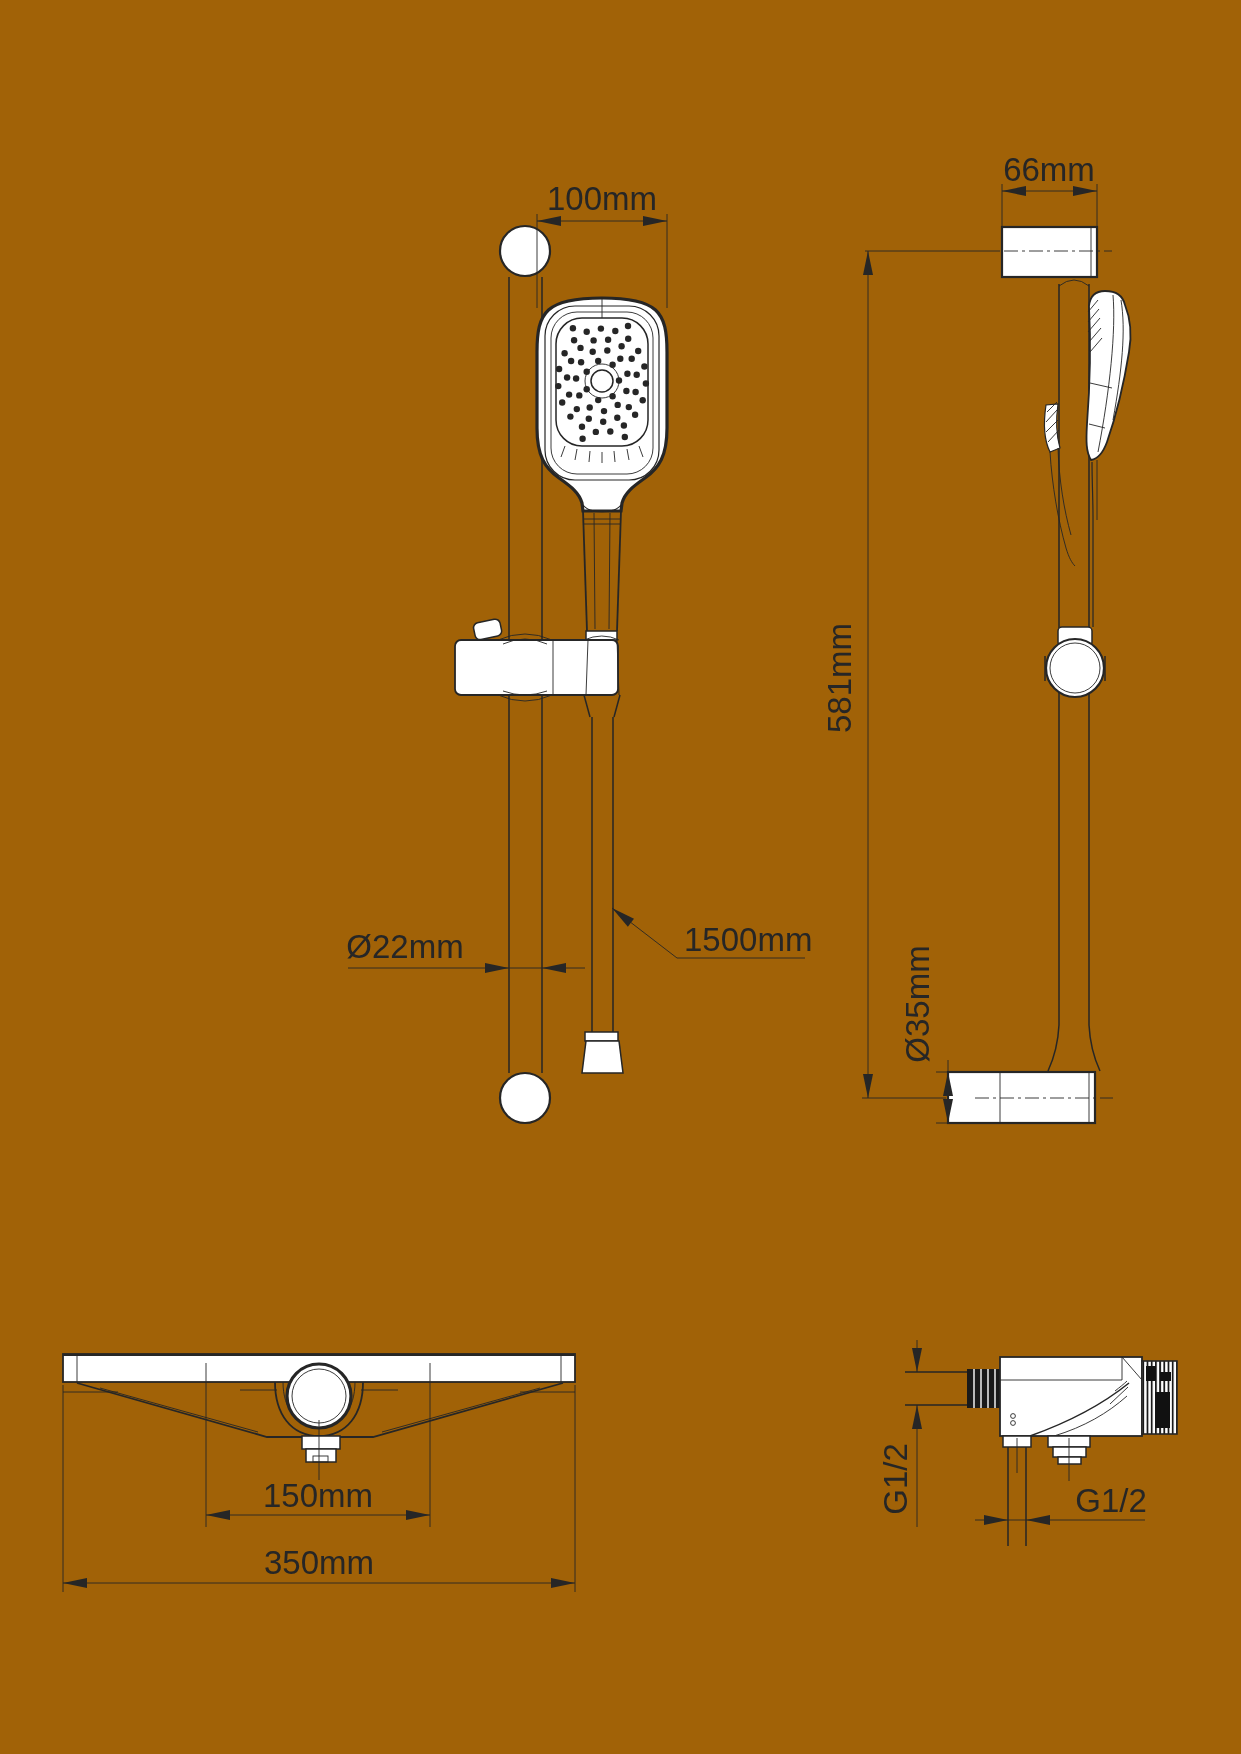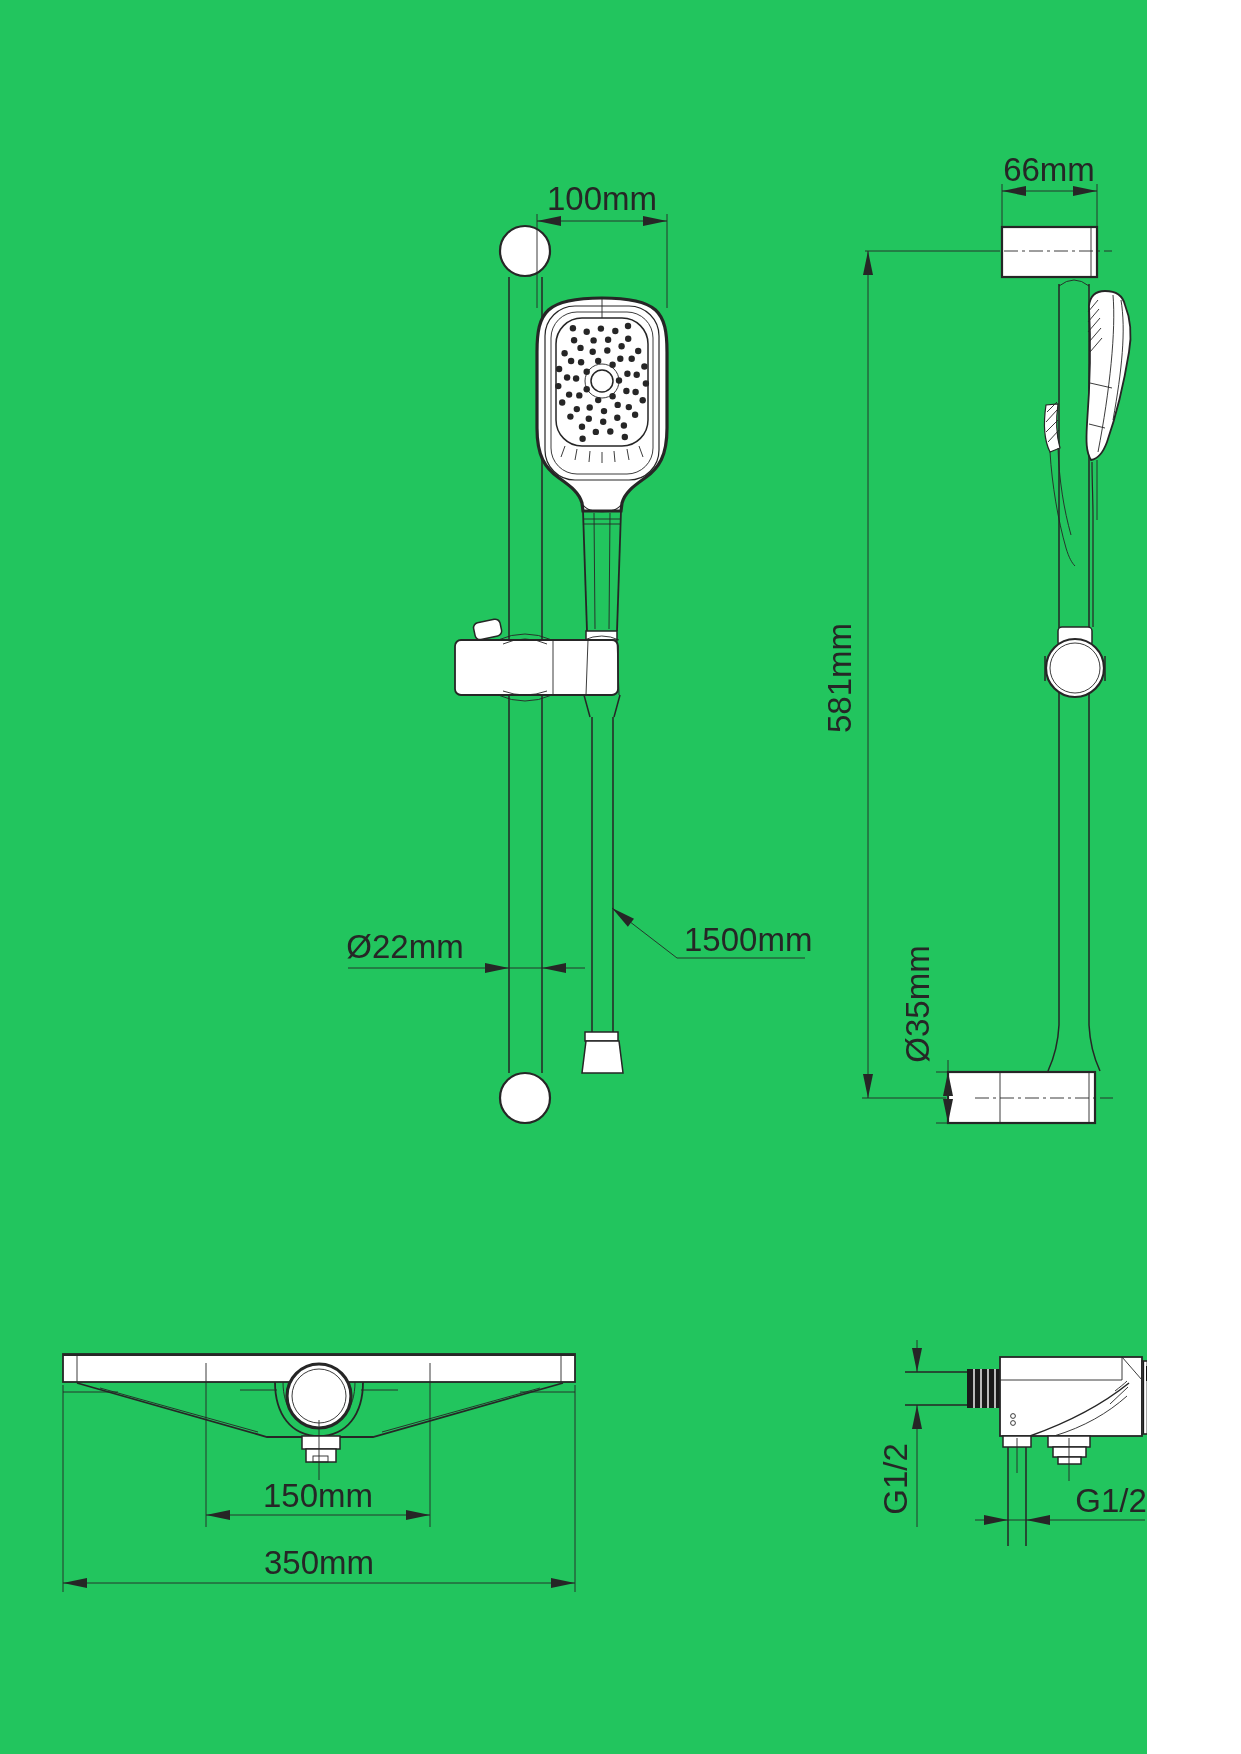--- a/index.html
+++ b/index.html
@@ -1,16 +1,16 @@
 <!DOCTYPE html>
 <html><head>
 <meta charset="utf-8">
 <style>
   html,body{margin:0;padding:0;background:#ffffff;}
-  #page{position:relative;width:1147px;height:1754px;background:#22c55e;overflow:hidden;}
+  #page{position:relative;width:1241px;height:1754px;background:#a16207;overflow:hidden;}
   svg{position:absolute;inset:0;}
   text{font-family:"Liberation Sans","DejaVu Sans",sans-serif;font-size:33px;fill:#262626;}
   .ln{stroke:#262626;fill:none;}
   .w05{stroke-width:0.9;} .w1{stroke-width:1.2;} .w14{stroke-width:1.5;}
   .w16{stroke-width:1.8;} .w2{stroke-width:2.2;} .w3{stroke-width:3.2;}
   .whitefill{fill:#ffffff;}
   .dashdot{stroke-dasharray:14 4 3 4;}
   .arrow{fill:#262626;stroke:none;}
 </style>
 </head>

